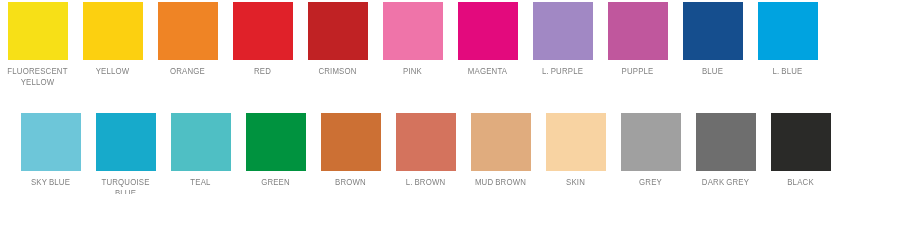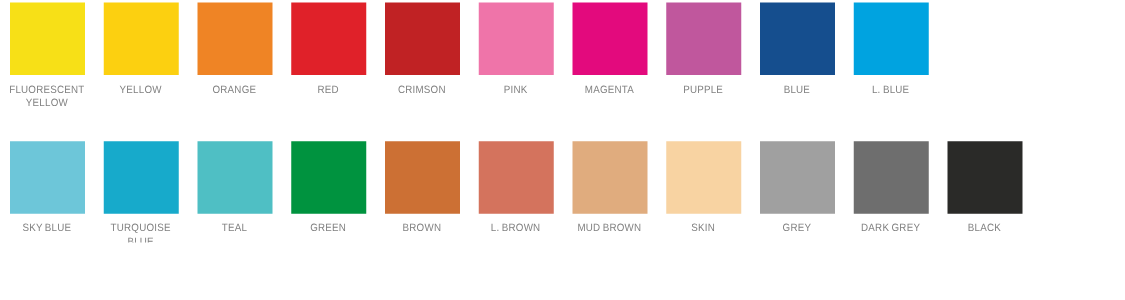--- a/index.html
+++ b/index.html
@@ -22,21 +22,21 @@
   }
   .swatch-row {
     position: absolute;
     left: 0;
     width: 874px;
     display: flex;
     flex-direction: row;
     align-items: flex-start;
   }
   #swatch-row-1 { top: 2px; }
-  #swatch-row-2 { top: 113px; }
+  #swatch-row-2 { top: 113px; padding-left: 13px; }
 
   .swatch-cell {
     width: 75px;
     display: flex;
     flex-direction: column;
     align-items: center;
     flex: 0 0 75px;
   }
   .swatch-chip {
     width: 60px;
@@ -83,20 +83,24 @@
         <span class="swatch-chip" style="background-color: rgb(192, 34, 36);"></span>
         <span class="swatch-label">CRIMSON</span>
       </div>
       <div class="swatch-cell">
         <span class="swatch-chip" style="background-color: rgb(239, 116, 169);"></span>
         <span class="swatch-label">PINK</span>
       </div>
       <div class="swatch-cell">
         <span class="swatch-chip" style="background-color: rgb(227, 10, 125);"></span>
         <span class="swatch-label">MAGENTA</span>
+      </div>
+      <div class="swatch-cell">
+        <span class="swatch-chip" style="background-color: rgb(161, 136, 196);"></span>
+        <span class="swatch-label">L. PURPLE</span>
       </div>
       <div class="swatch-cell">
         <span class="swatch-chip" style="background-color: rgb(192, 87, 157);"></span>
         <span class="swatch-label">PUPPLE</span>
       </div>
       <div class="swatch-cell">
         <span class="swatch-chip" style="background-color: rgb(21, 78, 142);"></span>
         <span class="swatch-label">BLUE</span>
       </div>
       <div class="swatch-cell">

